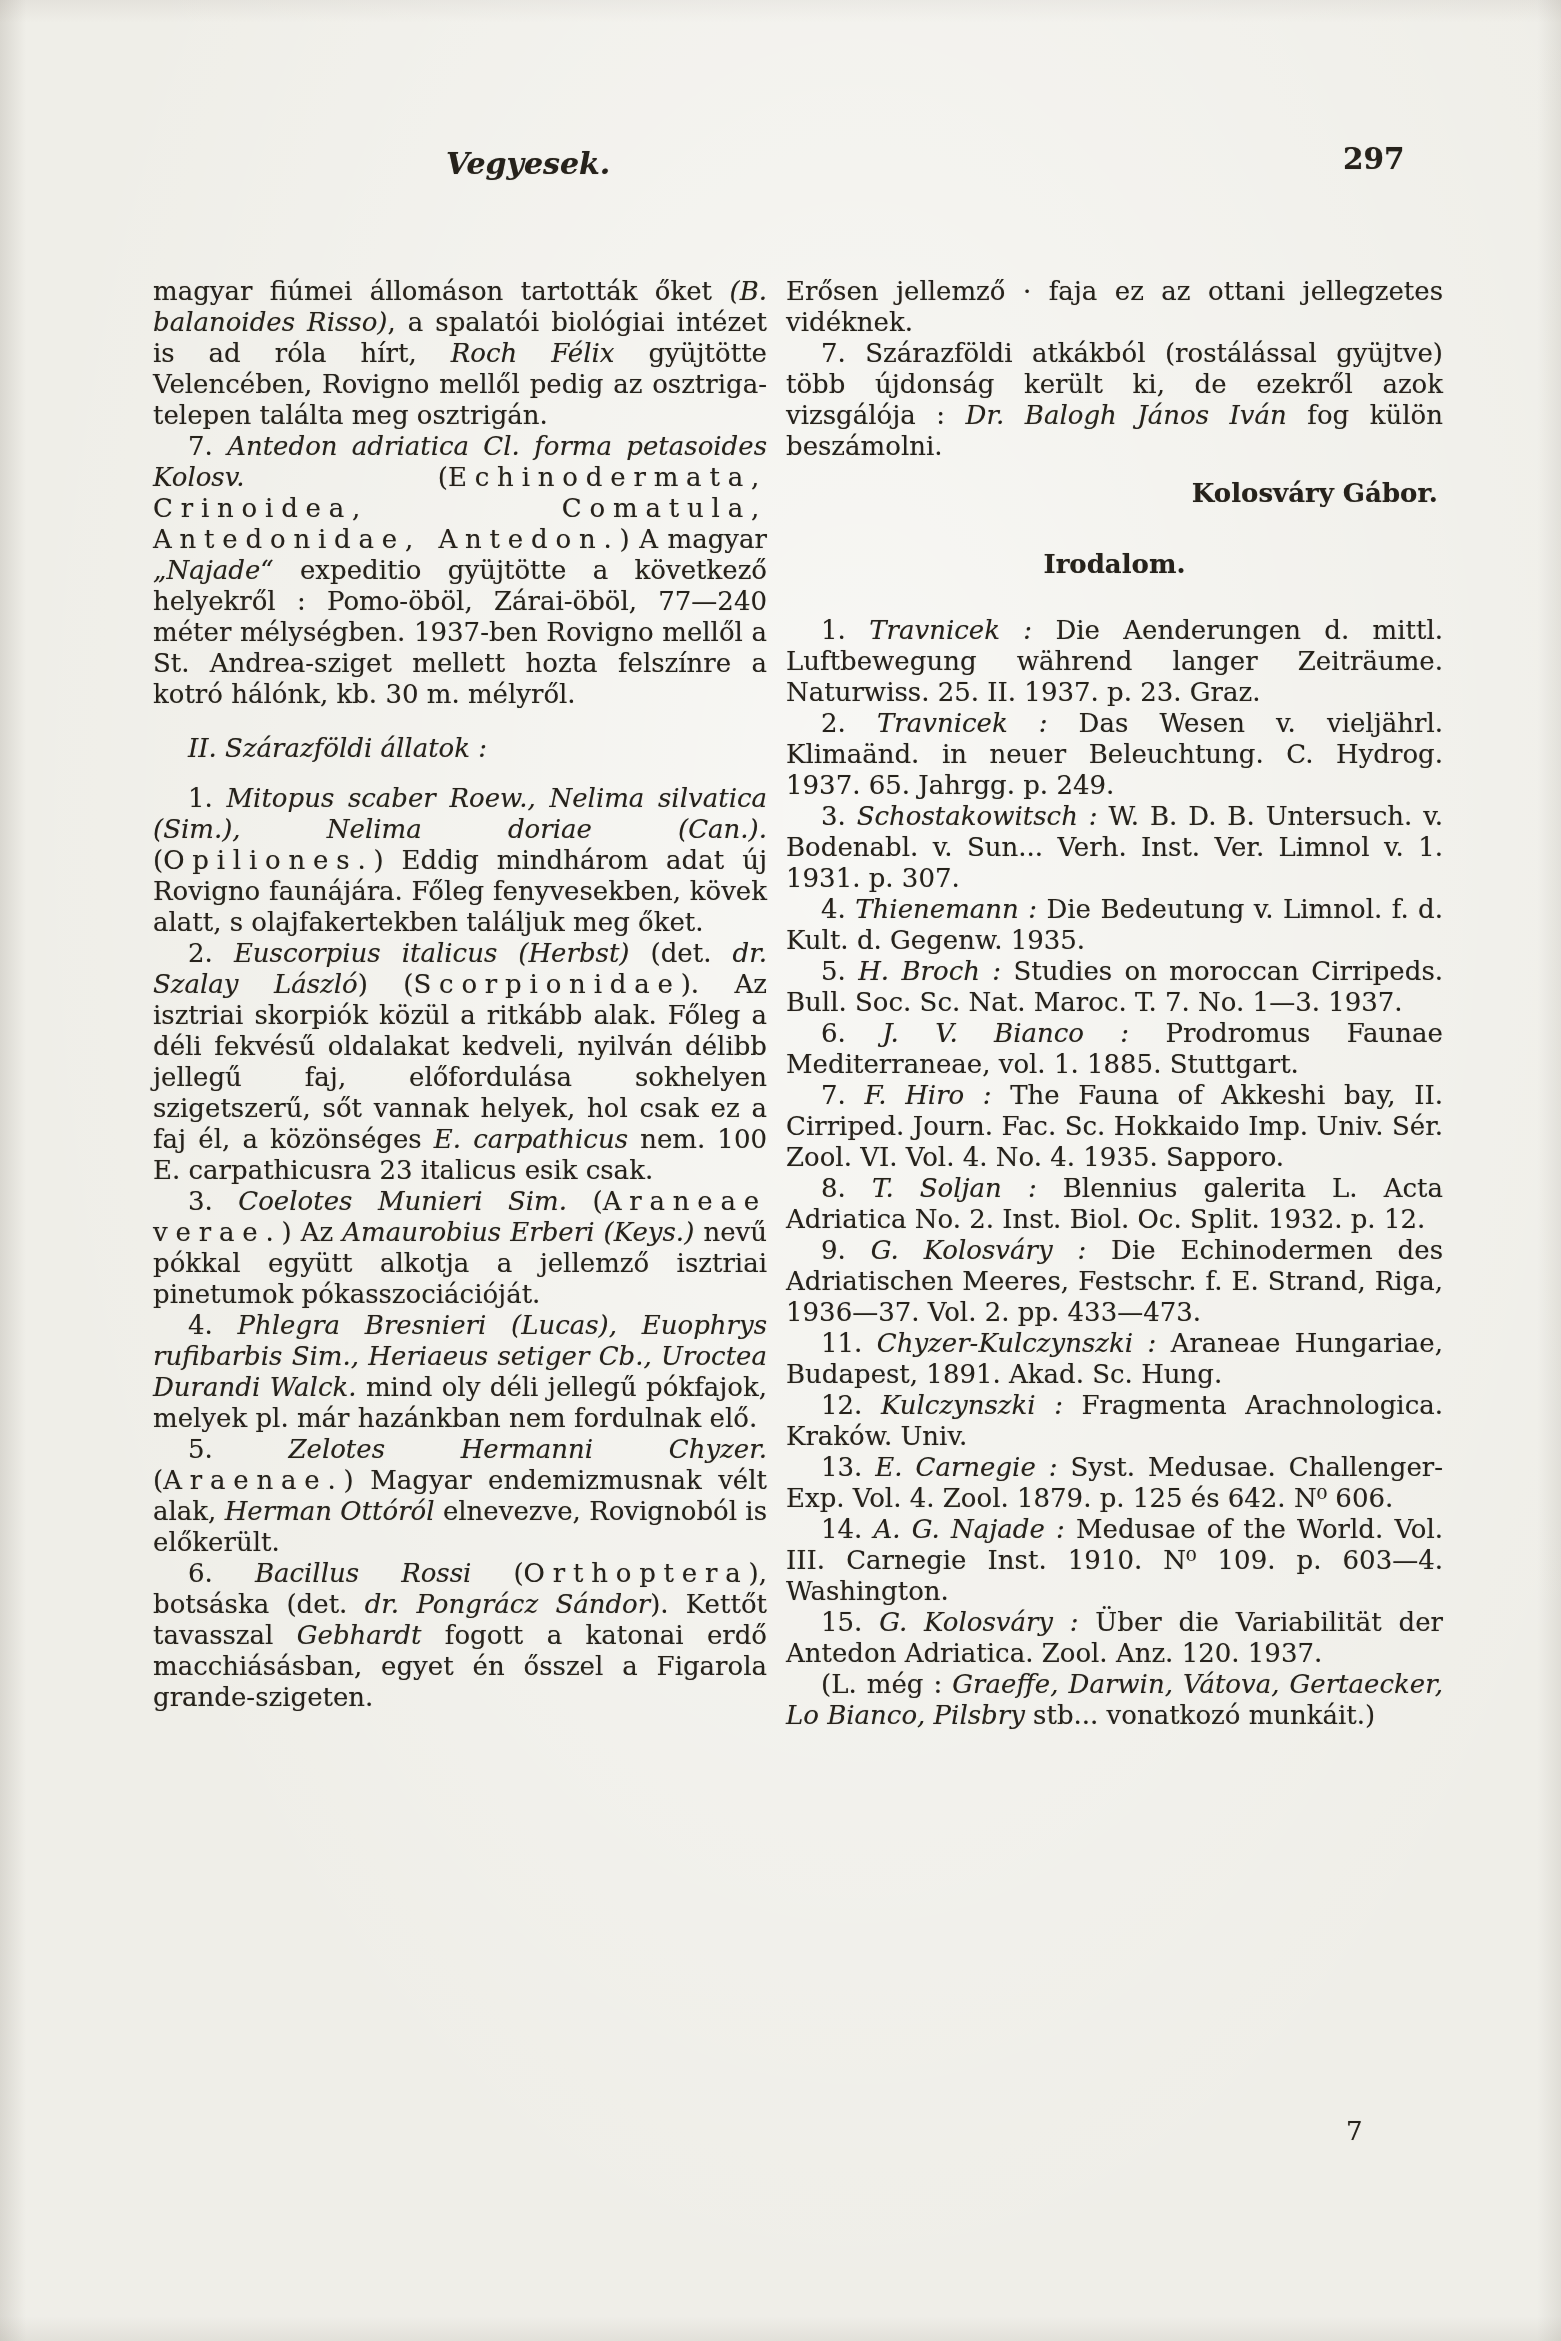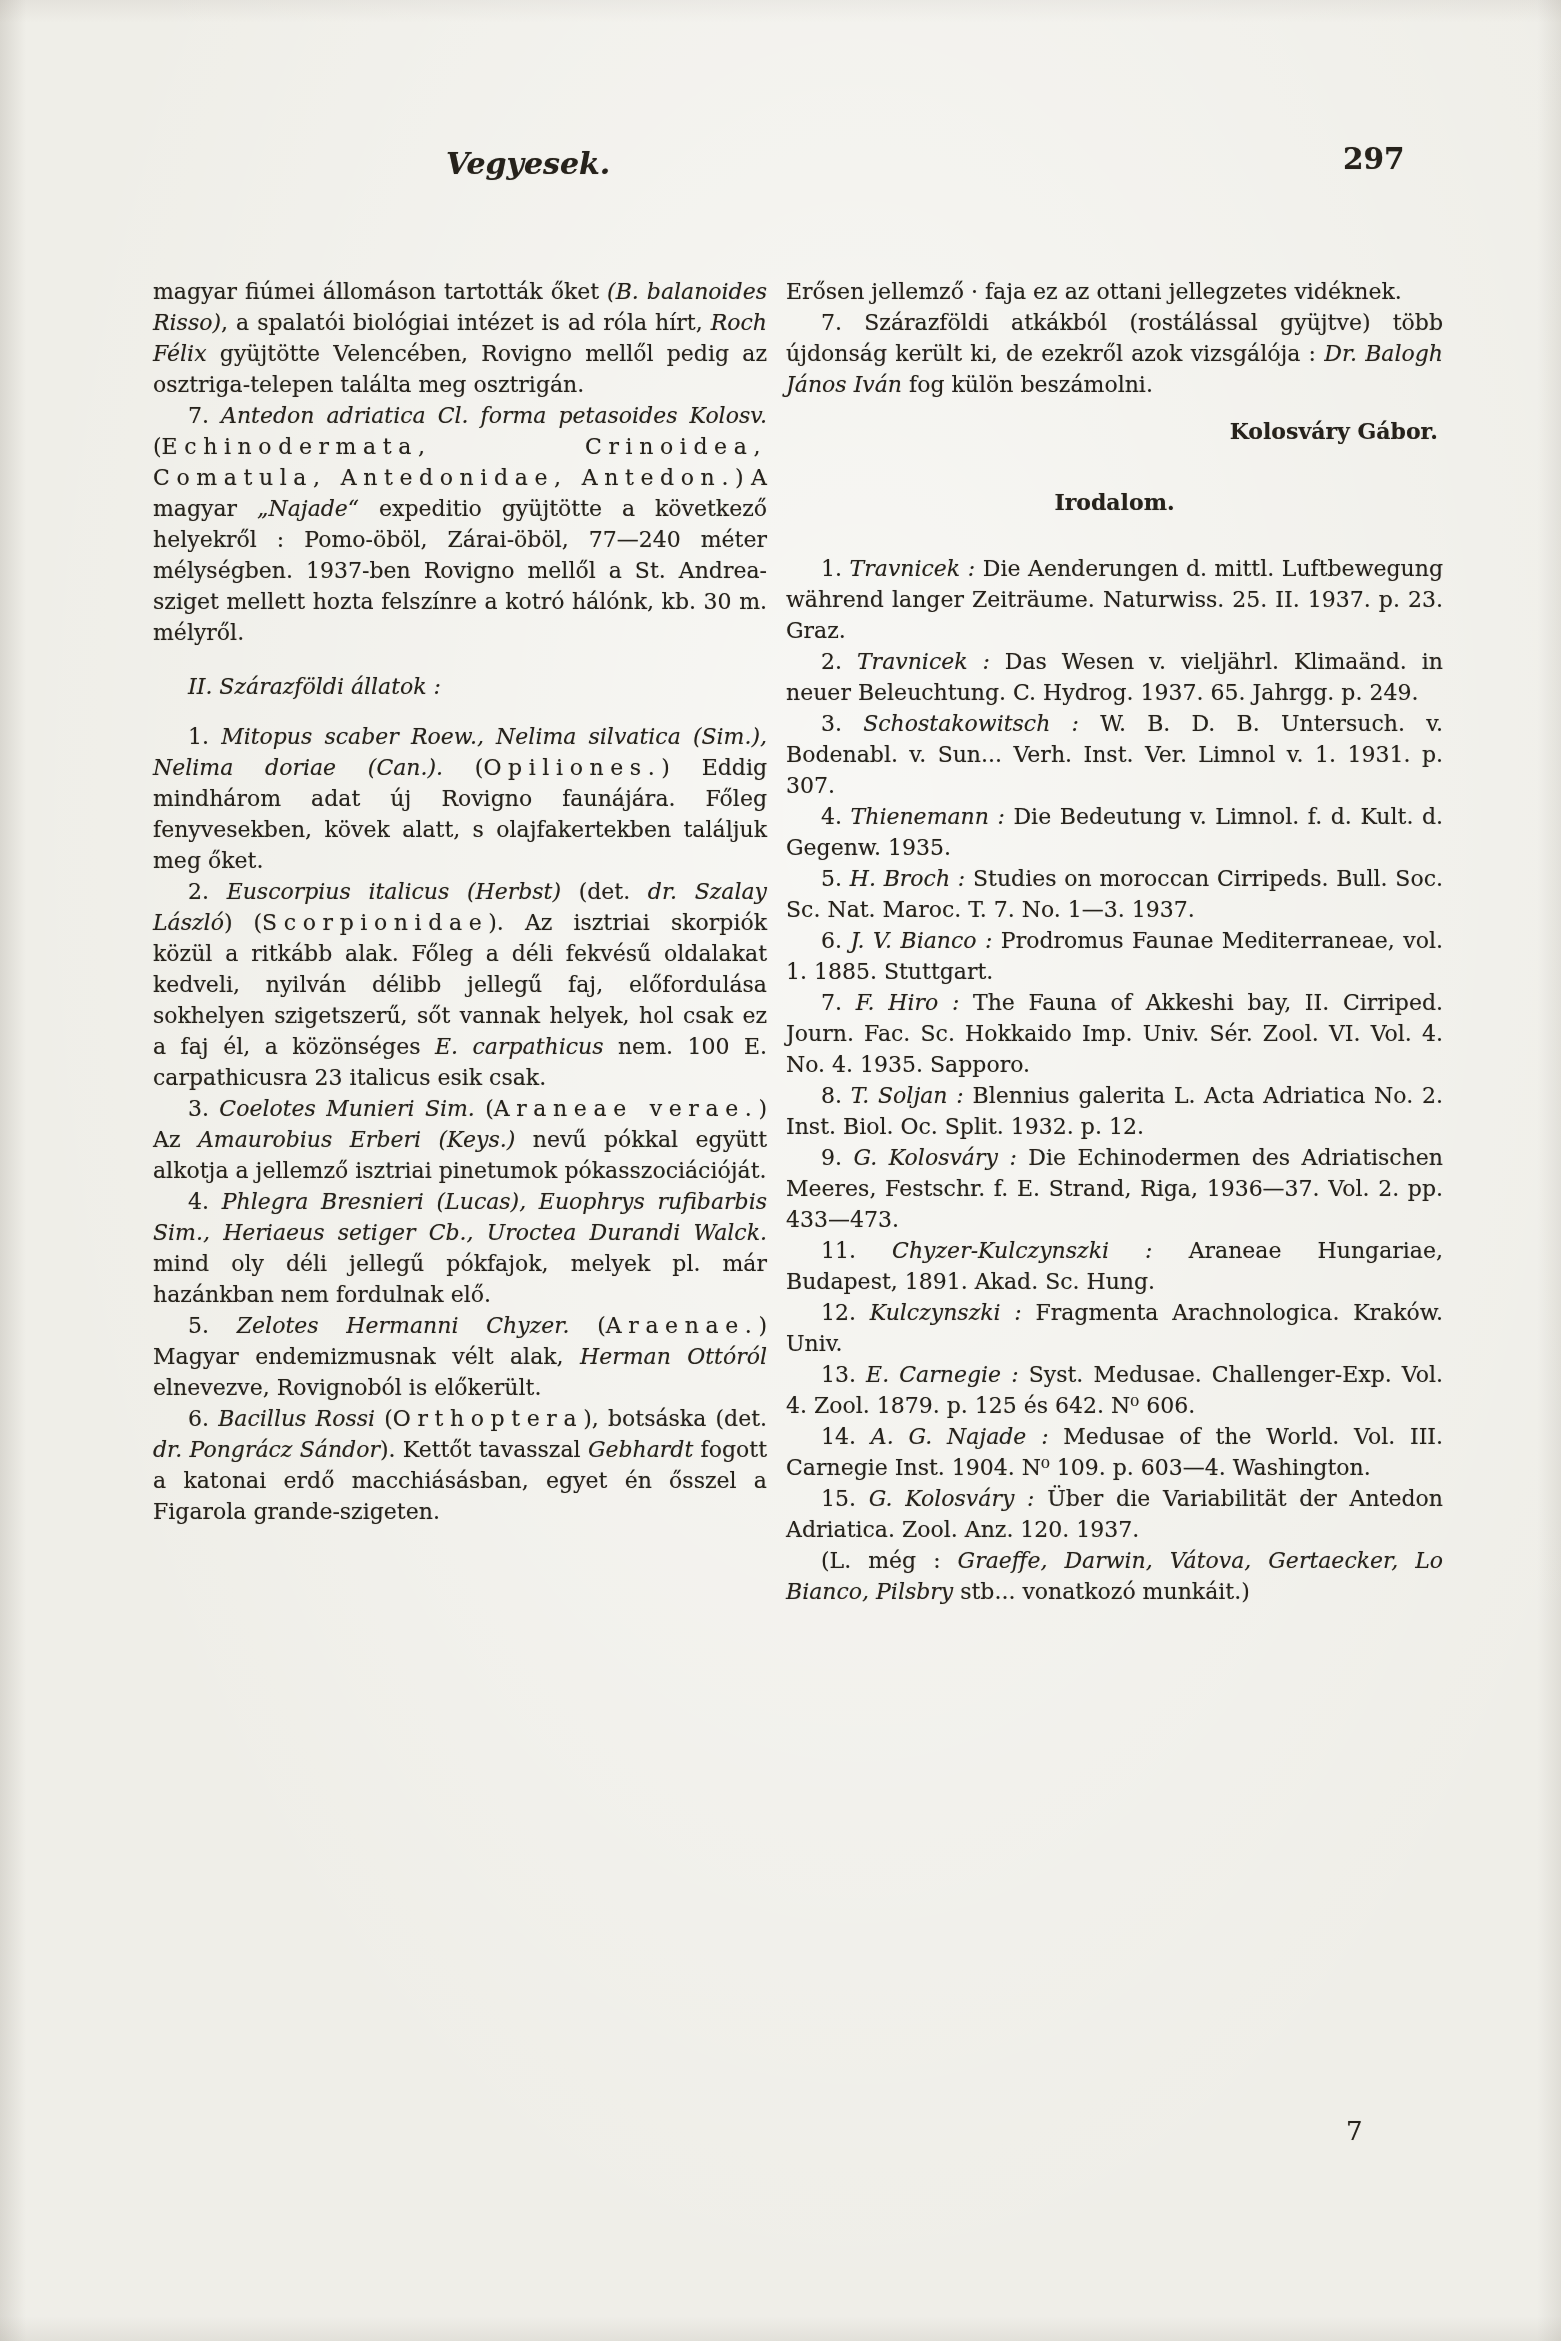--- a/index.html
+++ b/index.html
@@ -22,21 +22,21 @@
     font-size:30px;font-style:italic;font-weight:bold;
     text-shadow:0 0 0.9px rgba(38,34,27,0.45);
   }
   .page-number{
     position:absolute;left:1343px;top:141px;
     font-size:29.5px;font-weight:bold;
     text-shadow:0 0 0.9px rgba(38,34,27,0.45);
   }
   .col{
     position:absolute;top:276px;
-    font-size:22px;line-height:31px;
+    font-size:26px;line-height:31px;
     text-shadow:0 0 0.9px rgba(38,34,27,0.38);
   }
   .col-left{left:153px;width:614px;}
   .col-right{left:786px;width:657px;}
   .para{text-align:justify;}
   .para.indent{text-indent:35px;}
   .para.heading-italic{font-style:italic;margin:22.6px 0 19px 0;}
   .para.signature{text-align:right;font-weight:bold;margin-top:16px;padding-right:5.2px;text-indent:0;}
   .para.heading-center{text-align:center;font-weight:bold;margin:40px 0 35px 0;text-indent:0;}
   .seg-n{font-style:normal;}
@@ -78,20 +78,20 @@
       <div class="para body indent"><span class="seg-n">3. </span><span class="seg-i">Schostakowitsch :</span><span class="seg-n"> W. B. D. B. Untersuch. v. Bodenabl. v. Sun... Verh. Inst. Ver. Limnol v. 1. 1931. p. 307.</span></div>
       <div class="para body indent"><span class="seg-n">4. </span><span class="seg-i">Thienemann :</span><span class="seg-n"> Die Bedeutung v. Limnol. f. d. Kult. d. Gegenw. 1935.</span></div>
       <div class="para body indent"><span class="seg-n">5. </span><span class="seg-i">H. Broch :</span><span class="seg-n"> Studies on moroccan Cirripeds. Bull. Soc. Sc. Nat. Maroc. T. 7. No. 1—3. 1937.</span></div>
       <div class="para body indent"><span class="seg-n">6. </span><span class="seg-i">J. V. Bianco :</span><span class="seg-n"> Prodromus Faunae Mediterraneae, vol. 1. 1885. Stuttgart.</span></div>
       <div class="para body indent"><span class="seg-n">7. </span><span class="seg-i">F. Hiro :</span><span class="seg-n"> The Fauna of Akkeshi bay, II. Cirriped. Journ. Fac. Sc. Hokkaido Imp. Univ. Sér. Zool. VI. Vol. 4. No. 4. 1935. Sapporo.</span></div>
       <div class="para body indent"><span class="seg-n">8. </span><span class="seg-i">T. Soljan :</span><span class="seg-n"> Blennius galerita L. Acta Adriatica No. 2. Inst. Biol. Oc. Split. 1932. p. 12.</span></div>
       <div class="para body indent"><span class="seg-n">9. </span><span class="seg-i">G. Kolosváry :</span><span class="seg-n"> Die Echinodermen des Adriatischen Meeres, Festschr. f. E. Strand, Riga, 1936—37. Vol. 2. pp. 433—473.</span></div>
       <div class="para body indent"><span class="seg-n">11. </span><span class="seg-i">Chyzer-Kulczynszki :</span><span class="seg-n"> Araneae Hungariae, Budapest, 1891. Akad. Sc. Hung.</span></div>
       <div class="para body indent"><span class="seg-n">12. </span><span class="seg-i">Kulczynszki :</span><span class="seg-n"> Fragmenta Arachnologica. Kraków. Univ.</span></div>
       <div class="para body indent"><span class="seg-n">13. </span><span class="seg-i">E. Carnegie :</span><span class="seg-n"> Syst. Medusae. Challenger-Exp. Vol. 4. Zool. 1879. p. 125 és 642. N⁰ 606.</span></div>
-      <div class="para body indent"><span class="seg-n">14. </span><span class="seg-i">A. G. Najade :</span><span class="seg-n"> Medusae of the World. Vol. III. Carnegie Inst. 1904. N⁰ 109. p. 603—4. Washington.</span></div>
+      <div class="para body indent"><span class="seg-n">14. </span><span class="seg-i">A. G. Najade :</span><span class="seg-n"> Medusae of the World. Vol. III. Carnegie Inst. 1910. N⁰ 109. p. 603—4. Washington.</span></div>
       <div class="para body indent"><span class="seg-n">15. </span><span class="seg-i">G. Kolosváry :</span><span class="seg-n"> Über die Variabilität der Antedon Adriatica. Zool. Anz. 120. 1937.</span></div>
       <div class="para body indent"><span class="seg-n">(L. még : </span><span class="seg-i">Graeffe, Darwin, Vátova, Gertaecker, Lo Bianco, Pilsbry</span><span class="seg-n"> stb... vonatkozó munkáit.)</span></div>
     </div>
 
   <div class="footer-mark">7</div>
 </div>
 
 
 </body></html>

